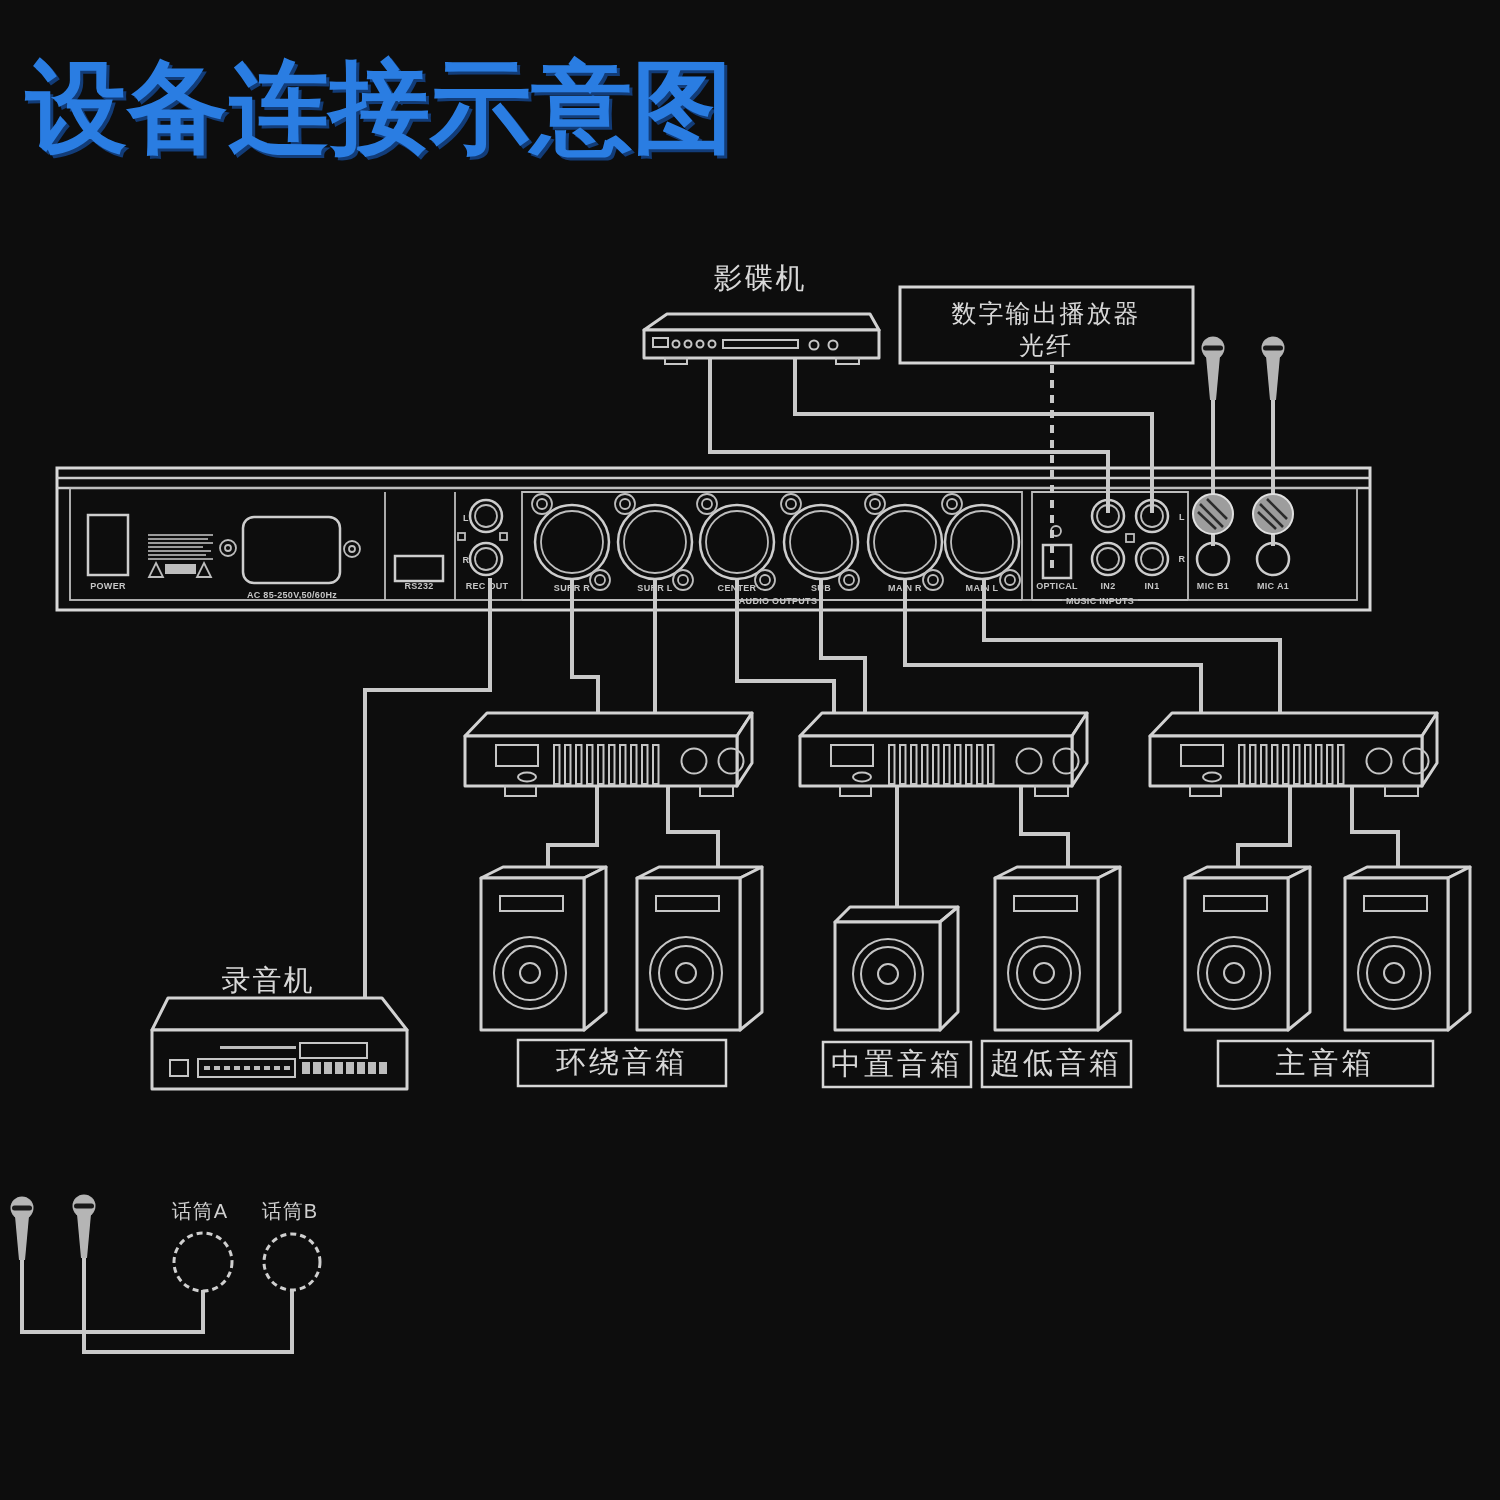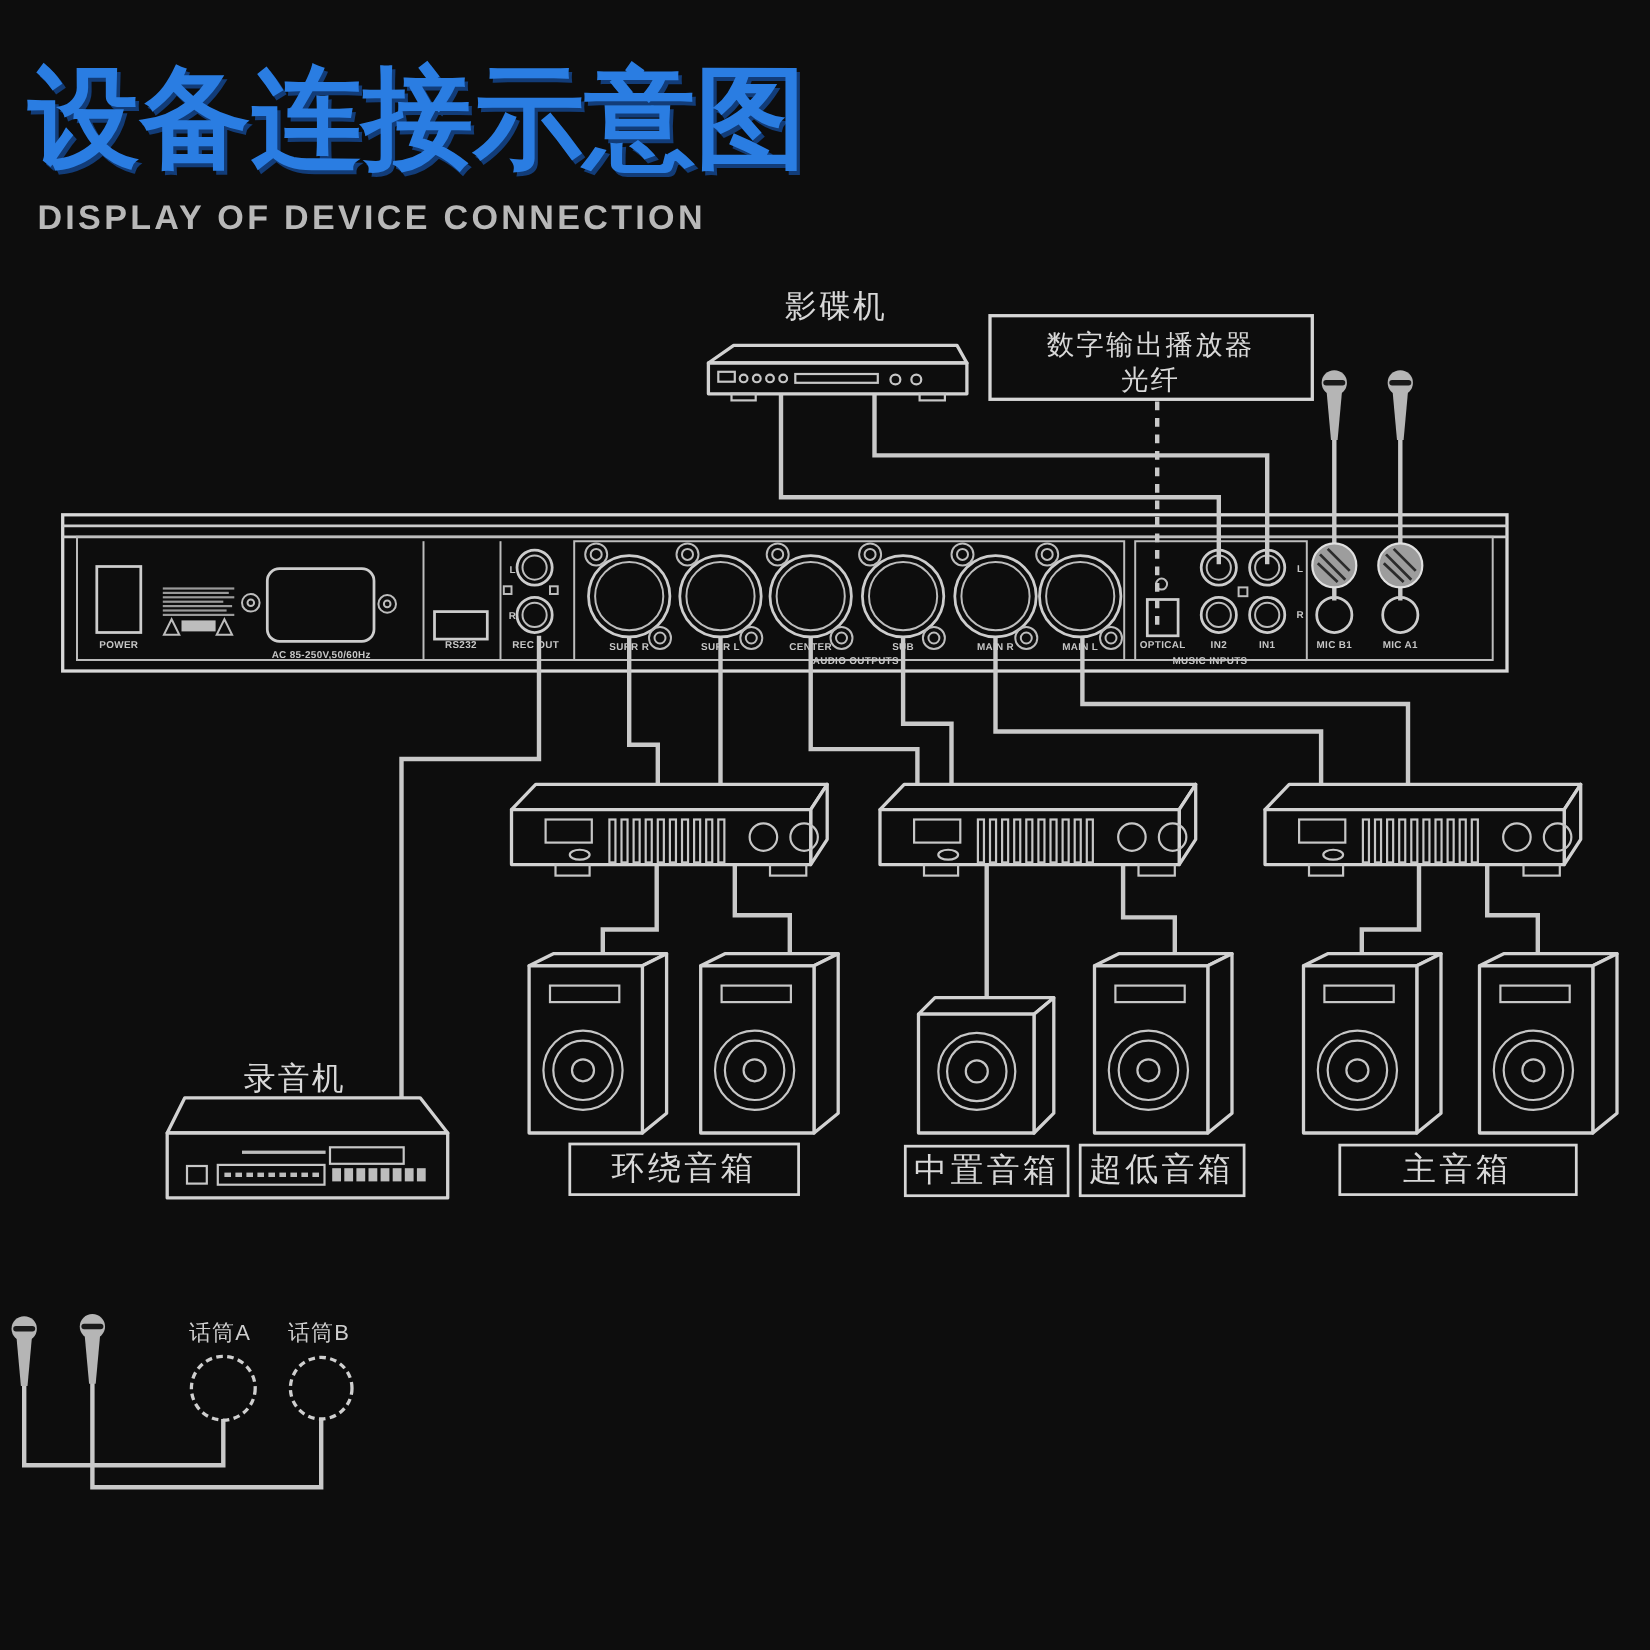--- a/index.html
+++ b/index.html
@@ -36,21 +36,20 @@
   .cjk-sm{font-size:20px;fill:#cfcfcf;text-anchor:middle;letter-spacing:1px;}
   .boxtxt{font-size:25px;fill:#d8d8d8;text-anchor:middle;letter-spacing:2px;}
   .micfill{fill:#b5b5b5;stroke:none;}
 </style>
 </head>
 <body>
 
 <div class="stage">
 
   <div class="title-cn">设备连接示意图</div>
-  <div class="title-en">DISPLAY OF DEVICE CONNECTION</div>
 
   <svg width="1500" height="1500" viewBox="0 0 1500 1500">
     <defs>
 
       <g id="xlr">
         <circle r="37" class="panel-line"></circle>
         <circle r="31" class="panel-thin"></circle>
         <circle cx="-30" cy="-38" r="10" class="panel-thin"></circle>
         <circle cx="-30" cy="-38" r="5" class="panel-thin"></circle>
         <circle cx="28" cy="38" r="10" class="panel-thin"></circle>

